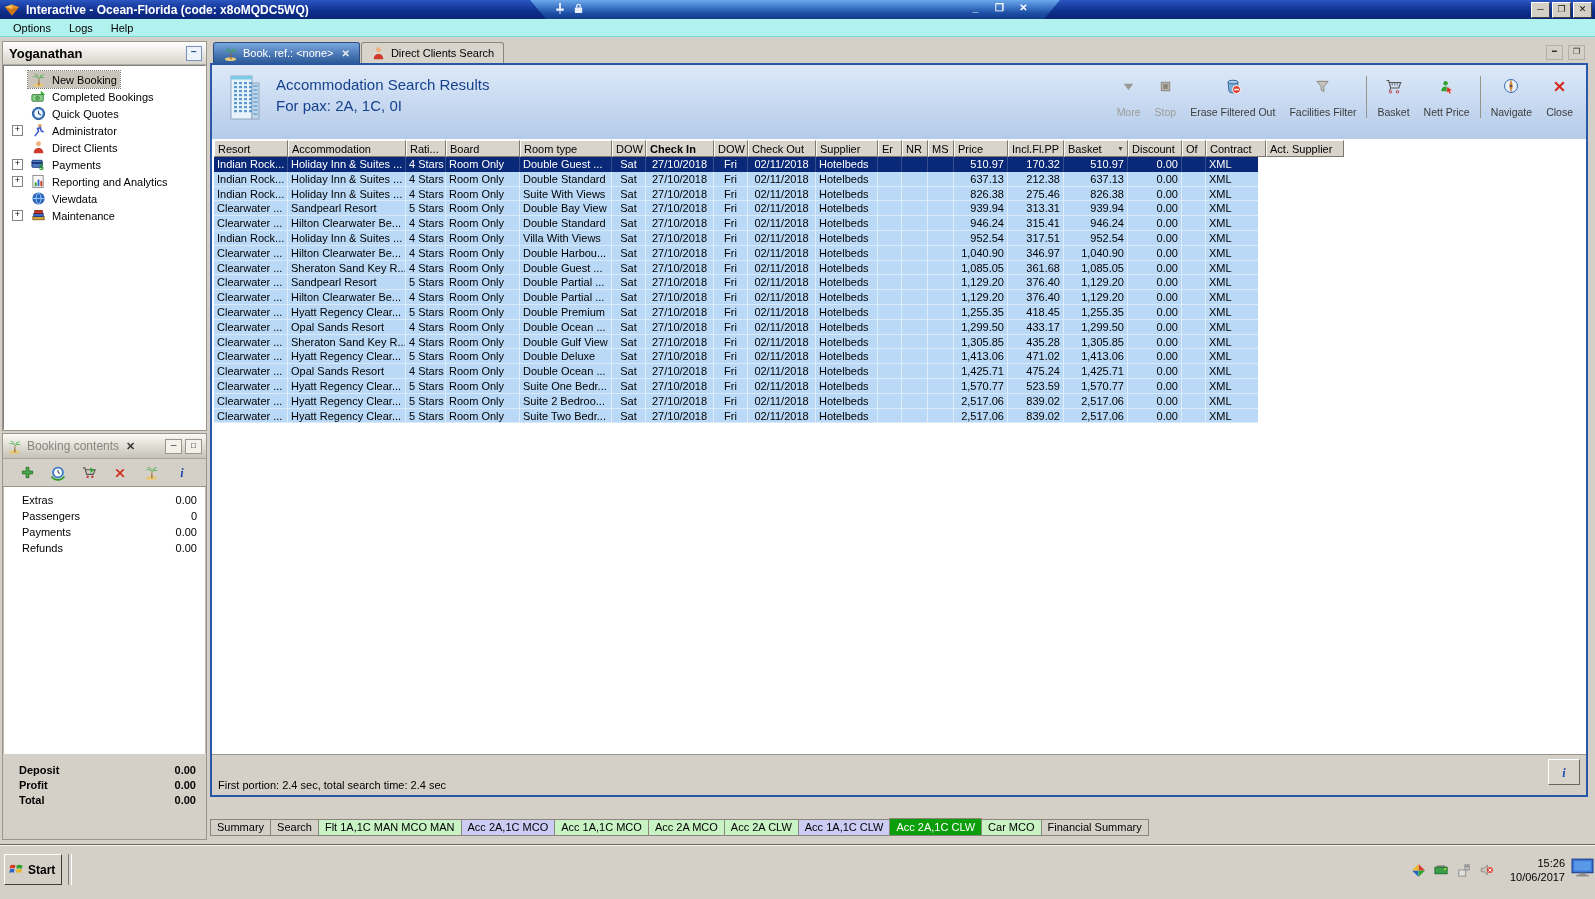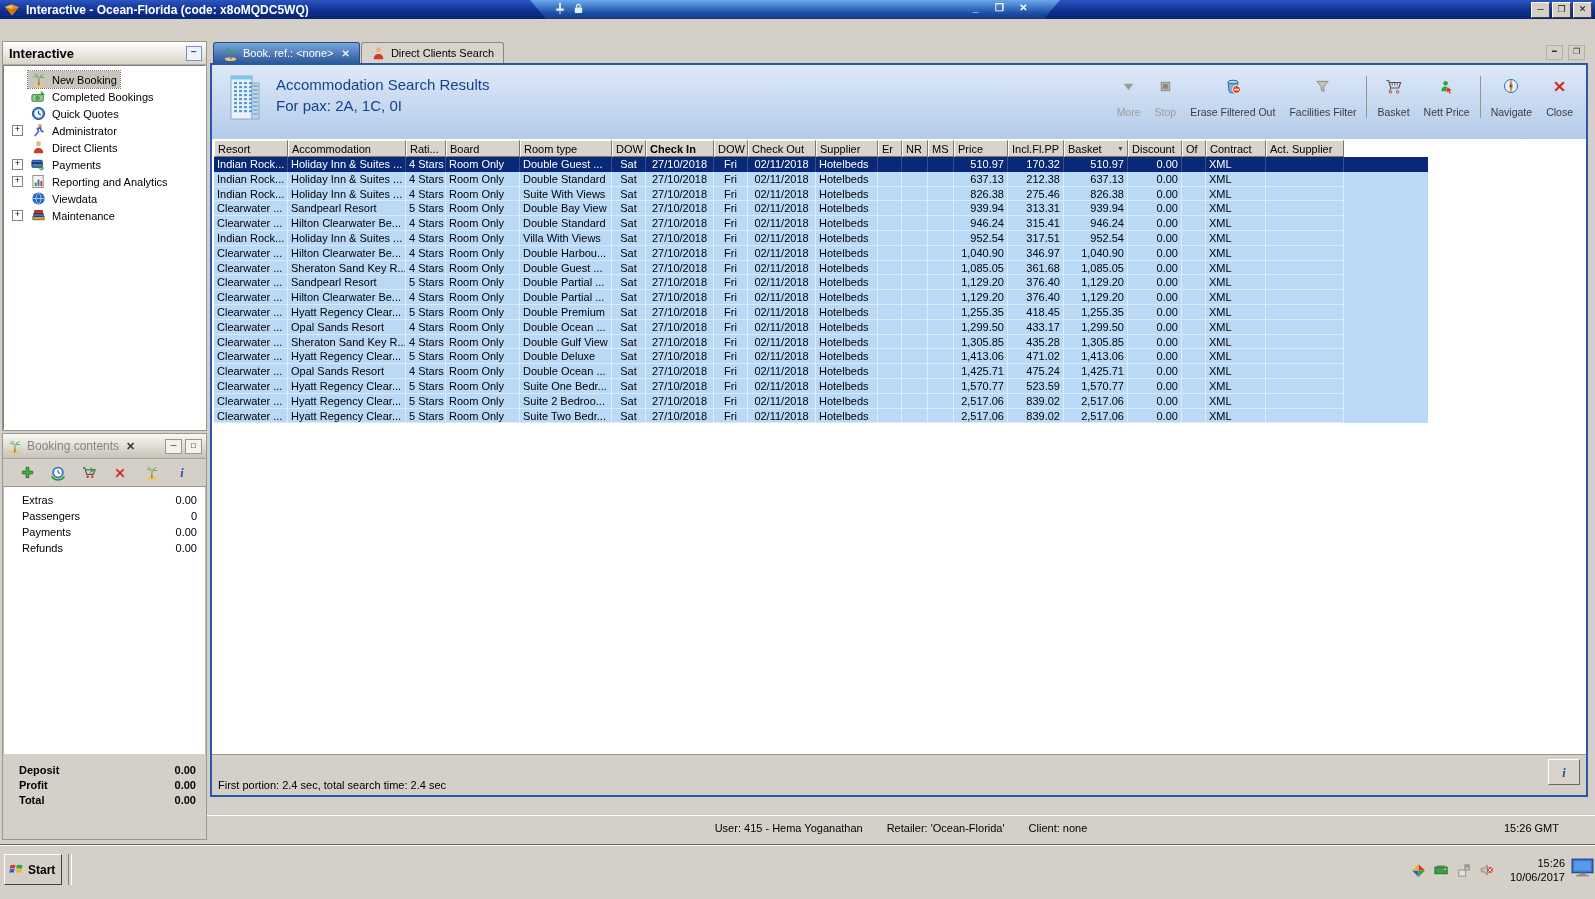--- a/index.html
+++ b/index.html
@@ -85,21 +85,21 @@
   .hbtn.disabled{color:#9c9c98}
   .vsep{width:1px;background:#98948c;margin:3px 3px}
 
   .results-strip{height:16px;flex:none;background:#d4d0c8;border-bottom:1px solid #9a968e;
     font-weight:bold;display:flex;align-items:center;padding-left:4px}
   .table-area{flex:1;background:#fff;position:relative;overflow:hidden;padding:1px 0 0 2px}
   #thead{display:flex;height:17px}
   .th{box-sizing:border-box;background:#d8d4cb;border:1px solid;border-color:#fcfcf8 #7c786e #7c786e #fcfcf8;
     padding:0 3px;display:flex;align-items:center;flex:none;overflow:hidden;white-space:nowrap}
   .th .sort{margin-left:auto;font-size:7px;color:#4a4a46}
-  .tr{display:flex;height:14.8px;background:#b9d9f7;width:1214px}
+  .tr{display:flex;height:14.8px;background:#b9d9f7;width:1044px}
   .tr.sel{background:#0a2878;color:#fff}
   .td{box-sizing:border-box;padding:0 3px;line-height:14.8px;white-space:nowrap;overflow:hidden;flex:none;
     border-right:1px solid rgba(255,255,255,.55);border-bottom:1px solid rgba(255,255,255,.45)}
   .tr.sel .td{border-right-color:rgba(255,255,255,.18);border-bottom-color:transparent}
   .a-r{text-align:right}.a-c{text-align:center}
   .footer-strip{height:40px;flex:none;background:#d4d0c8;border-top:1px solid #9a968e;position:relative}
   .footer-text{position:absolute;left:6px;bottom:4px}
   .ibtn{position:absolute;right:6px;top:4px;width:30px;height:24px;background:#d8d4cc;
     border:1px solid;border-color:#fff #6a665e #6a665e #fff;display:flex;align-items:center;justify-content:center}
 
@@ -164,24 +164,29 @@
           </svg>
         </span>
     </div>
     <div class="rdpbtns">
       <span class="rdpbtn">_</span>
       <span class="rdpbtn">❐</span>
       <span class="rdpbtn">✕</span>
     </div>
   </div>
 
+  <div class="menubar" id="menubar">
+      <div class="menu-item">Options</div>
+      <div class="menu-item">Logs</div>
+      <div class="menu-item">Help</div>
+    </div>
 
   <div class="panel" id="interactive-panel">
     <div class="panel-header">
-      <span>Interactive</span>
+      <span>Yoganathan</span>
       <div class="collapse-btn">−</div>
     </div>
     <div class="tree" id="sidebar-list">
         <div class="tree-item selected">
           <span class="plusbox sp">+</span>
           <span class="ti-inner">
             <span class="ic">
               <svg width="15" height="15" viewBox="0 0 16 16">
                 <ellipse cx="8" cy="14" rx="6" ry="2" fill="#e7c97b"></ellipse>
                 <path d="M8.3 6.5C8 9 7.6 11.5 7.6 14L9.2 14C9 11 8.9 8.5 8.8 6.5Z" fill="#9a6a33"></path>
@@ -1051,26 +1056,20 @@
       <div class="btab c-lavender">Acc 2A,1C MCO</div>
       <div class="btab c-green">Acc 1A,1C MCO</div>
       <div class="btab c-green">Acc 2A MCO</div>
       <div class="btab c-green">Acc 2A CLW</div>
       <div class="btab c-lavender">Acc 1A,1C CLW</div>
       <div class="btab bactive">Acc 2A,1C CLW</div>
       <div class="btab c-green">Car MCO</div>
       <div class="btab">Financial Summary</div>
     </div>
 
-  <div id="statusbar">
-    <span>User: 415 - Hema Yoganathan</span>
-    <span>Retailer: 'Ocean-Florida'</span>
-    <span>Client: none</span>
-    <span id="status-time">15:26 GMT</span>
-  </div>
 
   <div class="taskbar">
     <div class="start">
       <span class="ic" id="win-logo">
           <svg width="17" height="15" viewBox="0 0 18 16">
             <path d="M2 4C4 2.5 6 2.5 8 3.5L7 7C5 6 3.5 6 2 7.5Z" fill="#d83a28"></path>
             <path d="M9 3.7C11 2.7 13 2.7 15.5 4L14.5 7.5C12.5 6.3 11 6.3 9 7.2Z" fill="#2fa52f"></path>
             <path d="M1.7 8.5C3.5 7 5 7 7 8L6 11.5C4.5 10.5 3 10.5 1.5 12Z" fill="#2a62c8"></path>
             <path d="M8.7 8.2C10.7 7.2 12.7 7.2 15 8.5L14 12C12 10.8 10.5 10.8 8.5 11.7Z" fill="#e8b82a"></path>
           </svg>

